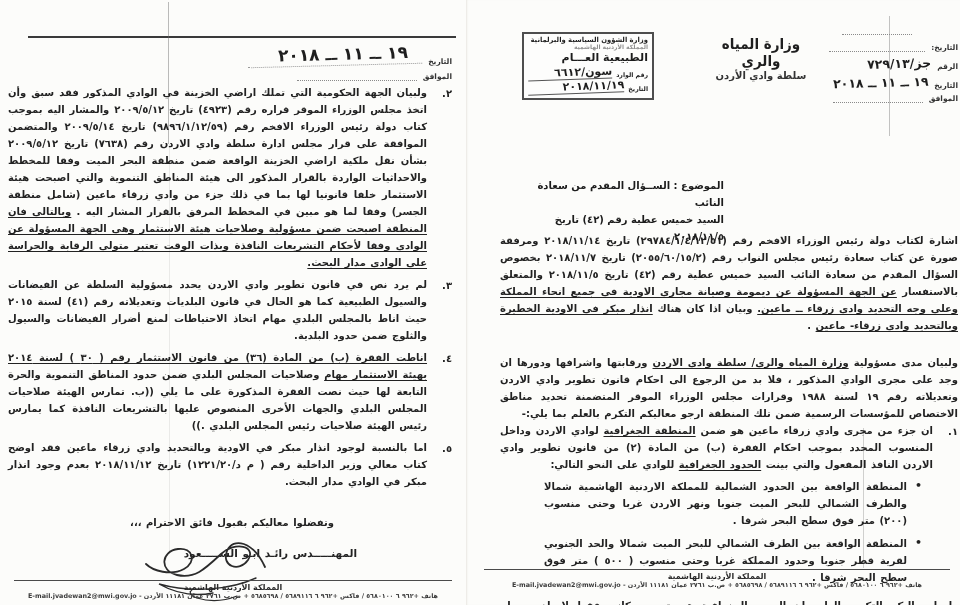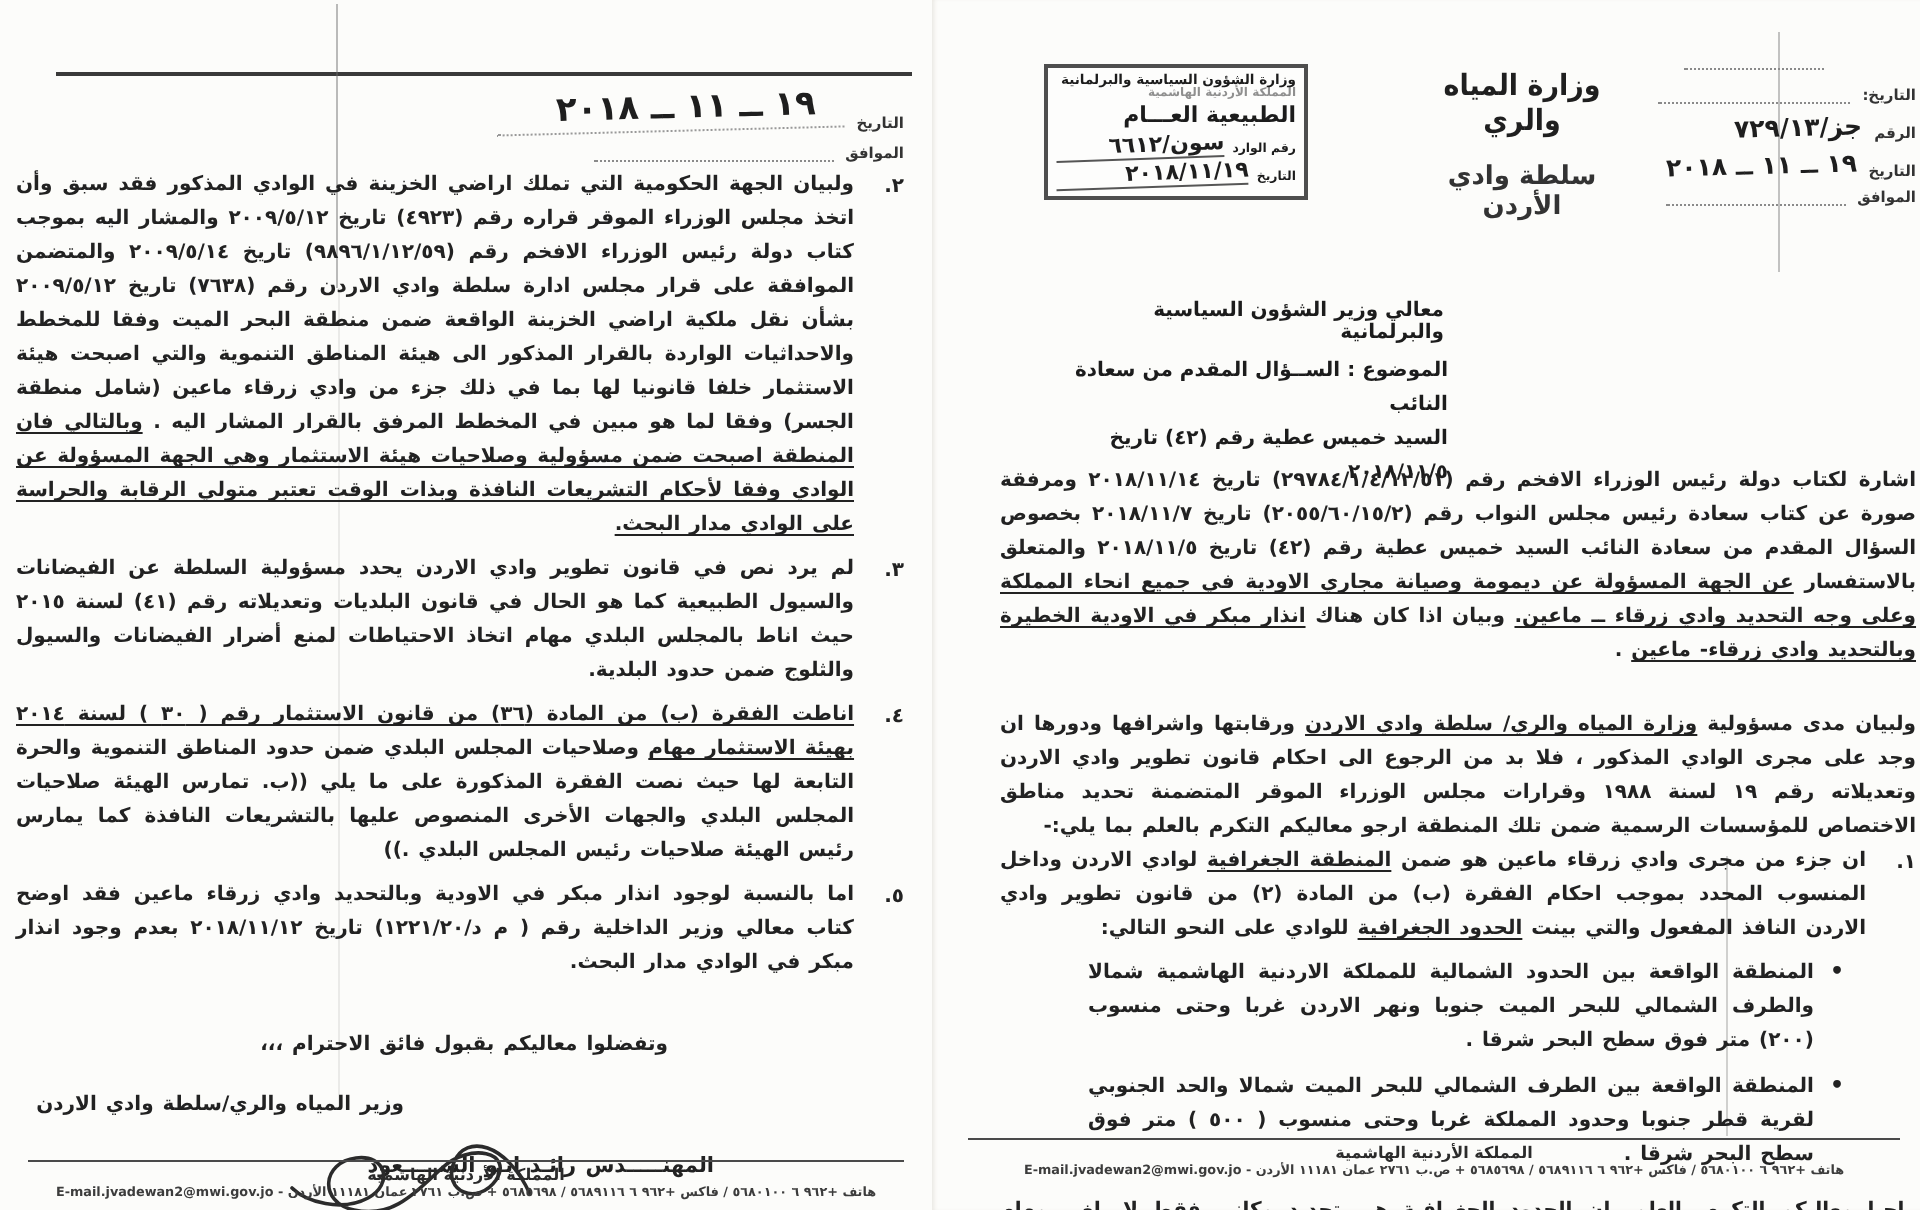--- a/index.html
+++ b/index.html
@@ -44,21 +44,21 @@
   
   .stamp { position:absolute; top:32px; left:56px; width:132px; border:2px solid #4e4e4e; padding:2px 4px 4px; background:rgba(255,255,255,.4); }
   .stamp-ministry { font-size:6.8px; font-weight:700; line-height:1.25; }
   .stamp-overlay { font-size:6px; font-weight:700; color:#555; opacity:.65; margin-top:-1px; }
   .stamp-office { font-size:11px; font-weight:700; letter-spacing:1px; margin:1px 0 2px; }
   .stamp-row { display:flex; align-items:flex-end; gap:4px; }
   .stamp-label { font-size:6.2px; font-weight:700; flex:none; padding-bottom:2px; }
   .stamp-hand { font-size:11px; border-bottom:1px solid #555; flex:1; transform:rotate(-2deg); }
   .logo { position:absolute; top:36px; left:236px; width:118px; text-align:center; }
   .logo-calligraphy { font-size:13.5px; font-weight:700; letter-spacing:-.5px; transform:scaleY(1.08); color:#1f1f1f; }
-  .logo-sub { font-size:13px; font-weight:700; margin-top:13px; color:#333; }
+  .logo-sub { font-size:10px; font-weight:700; margin-top:2px; color:#333; }
   .rp-fields { position:absolute; top:26px; right:10px; width:150px; }
   .rp-fields .hdr-row { margin-bottom:4px; }
   .rp-hand { font-size:12.5px; letter-spacing:1px; }
   .spacer-dots { width:70px; margin:0 46px 8px 0; }
 
   .rp-salutation { position:absolute; top:150px; left:60px; width:196px; text-align:right; font-size:10px; font-weight:700; }
   .rp-subject { position:absolute; top:177px; left:58px; width:200px; text-align:right; font-size:10px; font-weight:700; line-height:17px; }
   .rp-body { position:absolute; top:232px; right:10px; left:34px; }
   .p1 { margin-bottom:20px; }
   .p2 { margin-bottom:0; }
@@ -101,21 +101,20 @@
       <div class="item">
         <span class="inum">٤.</span>
         <div class="itext"><span class="u">اناطت الفقرة (ب) من المادة (٣٦) من قانون الاستثمار رقم ( ٣٠ ) لسنة ٢٠١٤ بهيئة الاستثمار مهام</span><span> وصلاحيات المجلس البلدي ضمن حدود المناطق التنموية والحرة التابعة لها حيث نصت الفقرة المذكورة على ما يلي ((ب. تمارس الهيئة صلاحيات المجلس البلدي والجهات الأخرى المنصوص عليها بالتشريعات النافذة كما يمارس رئيس الهيئة صلاحيات رئيس المجلس البلدي .))</span></div>
       </div>
       <div class="item">
         <span class="inum">٥.</span>
         <div class="itext"><span>اما بالنسبة لوجود انذار مبكر في الاودية وبالتحديد وادي زرقاء ماعين فقد اوضح كتاب معالي وزير الداخلية رقم ( م د/١٢٢١/٢٠) تاريخ ٢٠١٨/١١/١٢ بعدم وجود انذار مبكر في الوادي مدار البحث.</span></div>
       </div>
 
       <div class="lp-closing">وتفضلوا معاليكم بقبول فائق الاحترام ،،،</div>
-      <div class="sig-title">وزير المياه والري/سلطة وادي الاردن</div>
 
       <div class="sig-wrap">
         <div class="sig-name">المهنـــــدس رائـد ابـو الســـــعود</div>
         <svg class="sig-svg" width="170" height="72" viewBox="0 0 170 72">
           <path d="M140,34 C128,8 108,4 102,18 C96,33 114,40 123,27 C132,13 110,8 96,21 C80,36 70,46 52,42 C34,38 36,18 53,16 C68,14 72,29 59,36 C46,43 28,38 21,31" stroke="#2b2b2b" stroke-width="1.8" fill="none" stroke-linecap="round"></path>
           <path d="M131,45 C106,57 66,60 34,51 C50,60 68,64 88,60" stroke="#2b2b2b" stroke-width="1.4" fill="none" stroke-linecap="round"></path>
           <path d="M112,63 q-20,8 -40,2 q-11,-4 -4,-9" stroke="#2b2b2b" stroke-width="1.2" fill="none" stroke-linecap="round"></path>
         </svg>
       </div>
     </div>
@@ -163,21 +162,20 @@
       <div class="hdr-row">
         <span class="hdr-label">التاريخ</span>
         <span class="hand rp-hand">١٩ ــ ١١ ــ ٢٠١٨</span>
       </div>
       <div class="hdr-row">
         <span class="hdr-label">الموافق</span>
         <span class="dots" style="width:90px;"></span>
       </div>
     </div>
 
-    <div class="rp-salutation">معالي وزير الشؤون السياسية والبرلمانية</div>
 
     <div class="rp-subject">
       <div>الموضوع : الســؤال المقدم من سعادة النائب</div>
       <div>السيد خميس عطية رقم (٤٢) تاريخ ٢٠١٨/١١/٥</div>
     </div>
 
     <div class="rp-body body-text">
       <div class="p1"><span>اشارة لكتاب دولة رئيس الوزراء الافخم رقم (٢٩٧٨٤/١/٤/١٢/٥١) تاريخ ٢٠١٨/١١/١٤ ومرفقة صورة عن كتاب سعادة رئيس مجلس النواب رقم (٢٠٥٥/٦٠/١٥/٢) تاريخ ٢٠١٨/١١/٧ بخصوص السؤال المقدم من سعادة النائب السيد خميس عطية رقم (٤٢) تاريخ ٢٠١٨/١١/٥ والمتعلق بالاستفسار </span><span class="u">عن الجهة المسؤولة عن ديمومة وصيانة مجاري الاودية في جميع انحاء المملكة وعلى وجه التحديد وادي زرقاء ــ ماعين.</span><span> وبيان اذا كان هناك </span><span class="u">انذار مبكر في الاودية الخطيرة وبالتحديد وادي زرقاء- ماعين</span><span> .</span></div>
       <div class="p2"><span>ولبيان مدى مسؤولية </span><span class="u">وزارة المياه والري/ سلطة وادي الاردن</span><span> ورقابتها واشرافها ودورها ان وجد على مجرى الوادي المذكور ، فلا بد من الرجوع الى احكام قانون تطوير وادي الاردن وتعديلاته رقم ١٩ لسنة ١٩٨٨ وقرارات مجلس الوزراء الموقر المتضمنة تحديد مناطق الاختصاص للمؤسسات الرسمية ضمن تلك المنطقة ارجو معاليكم التكرم بالعلم بما يلي:-</span></div>
 

